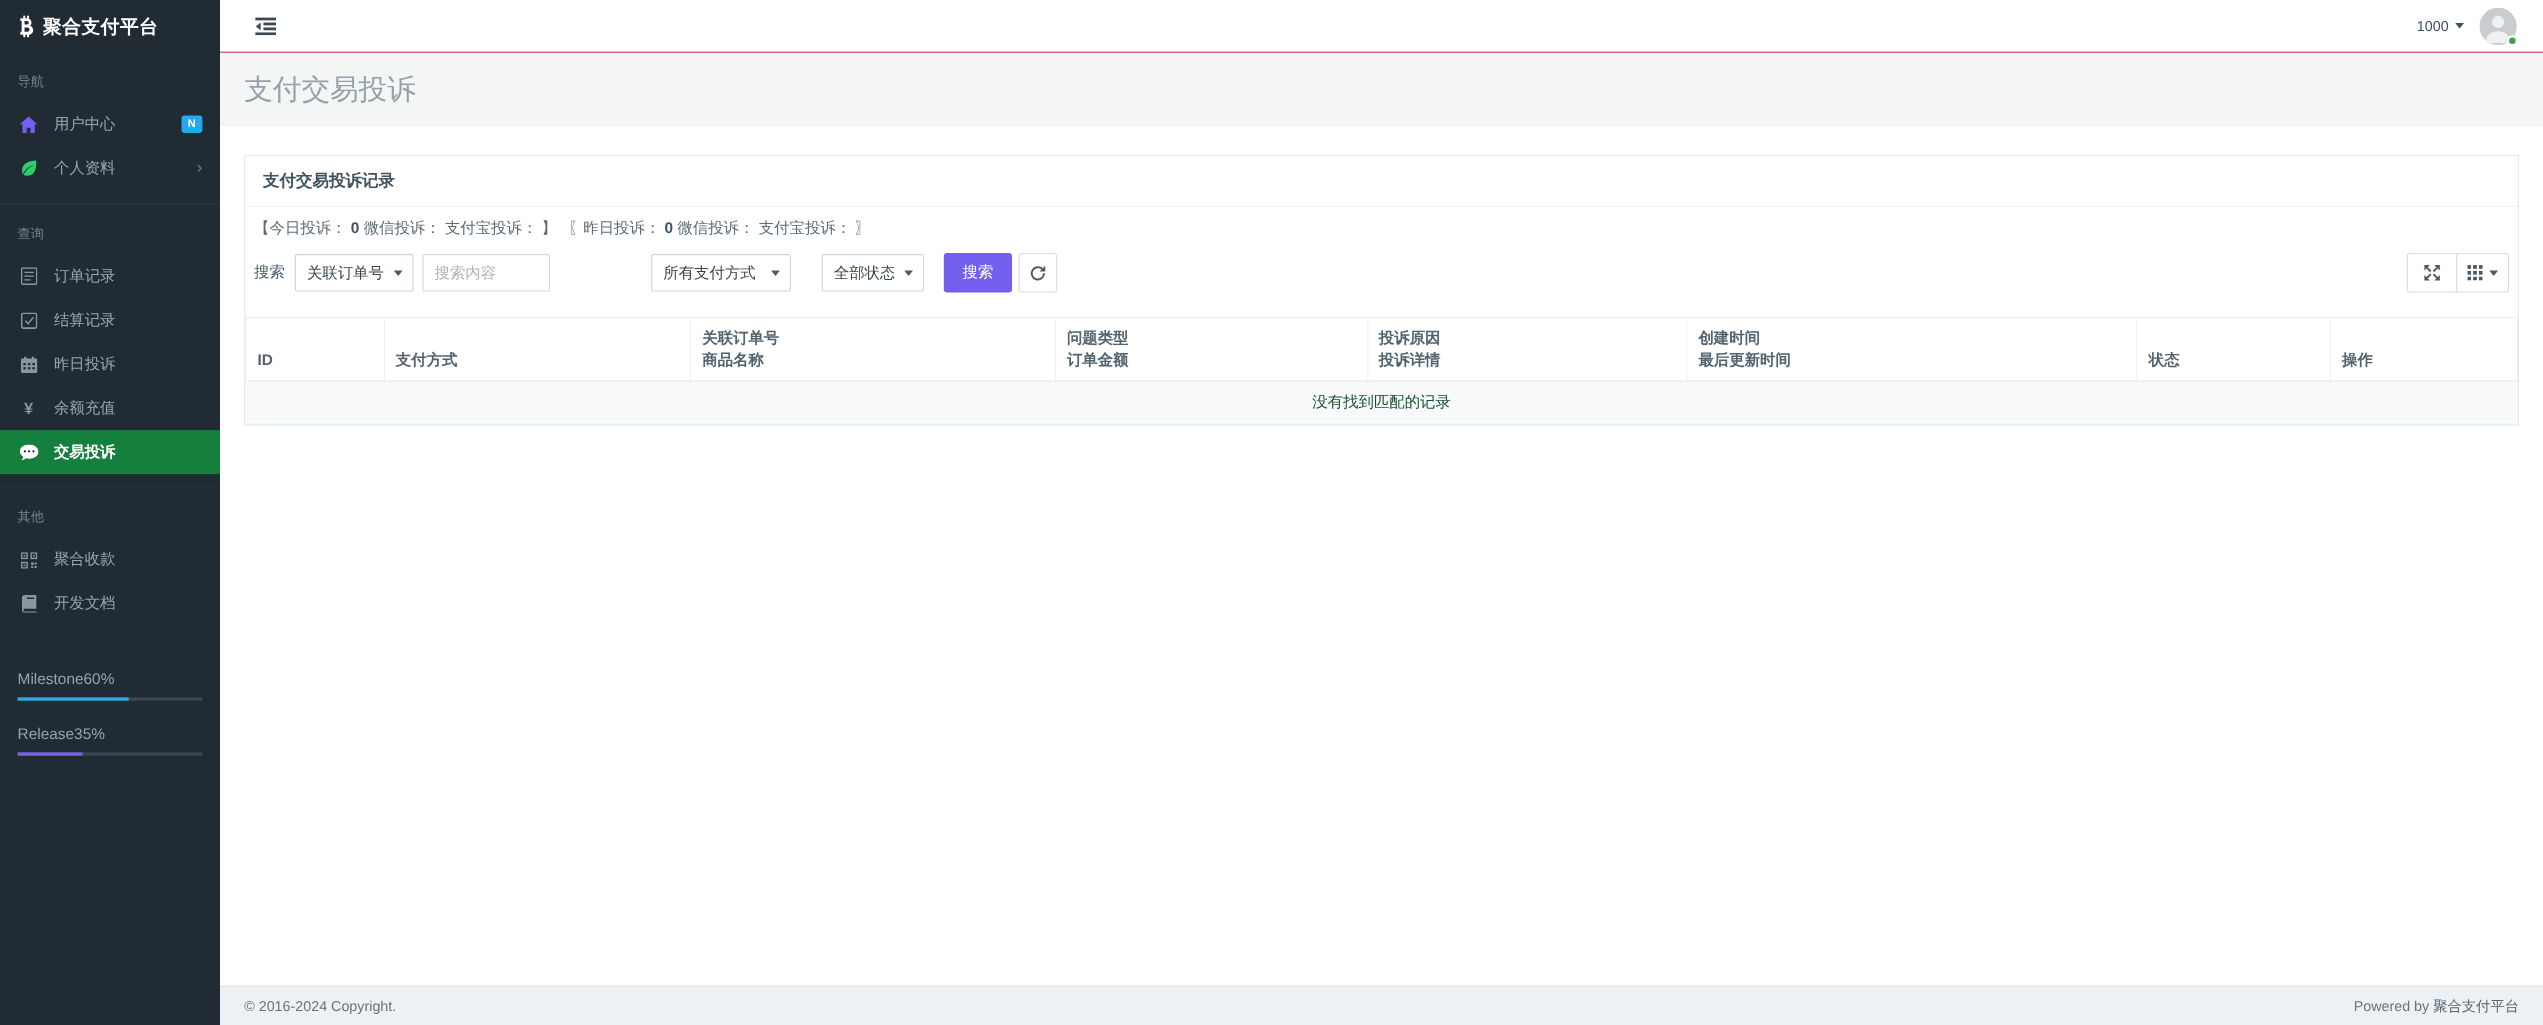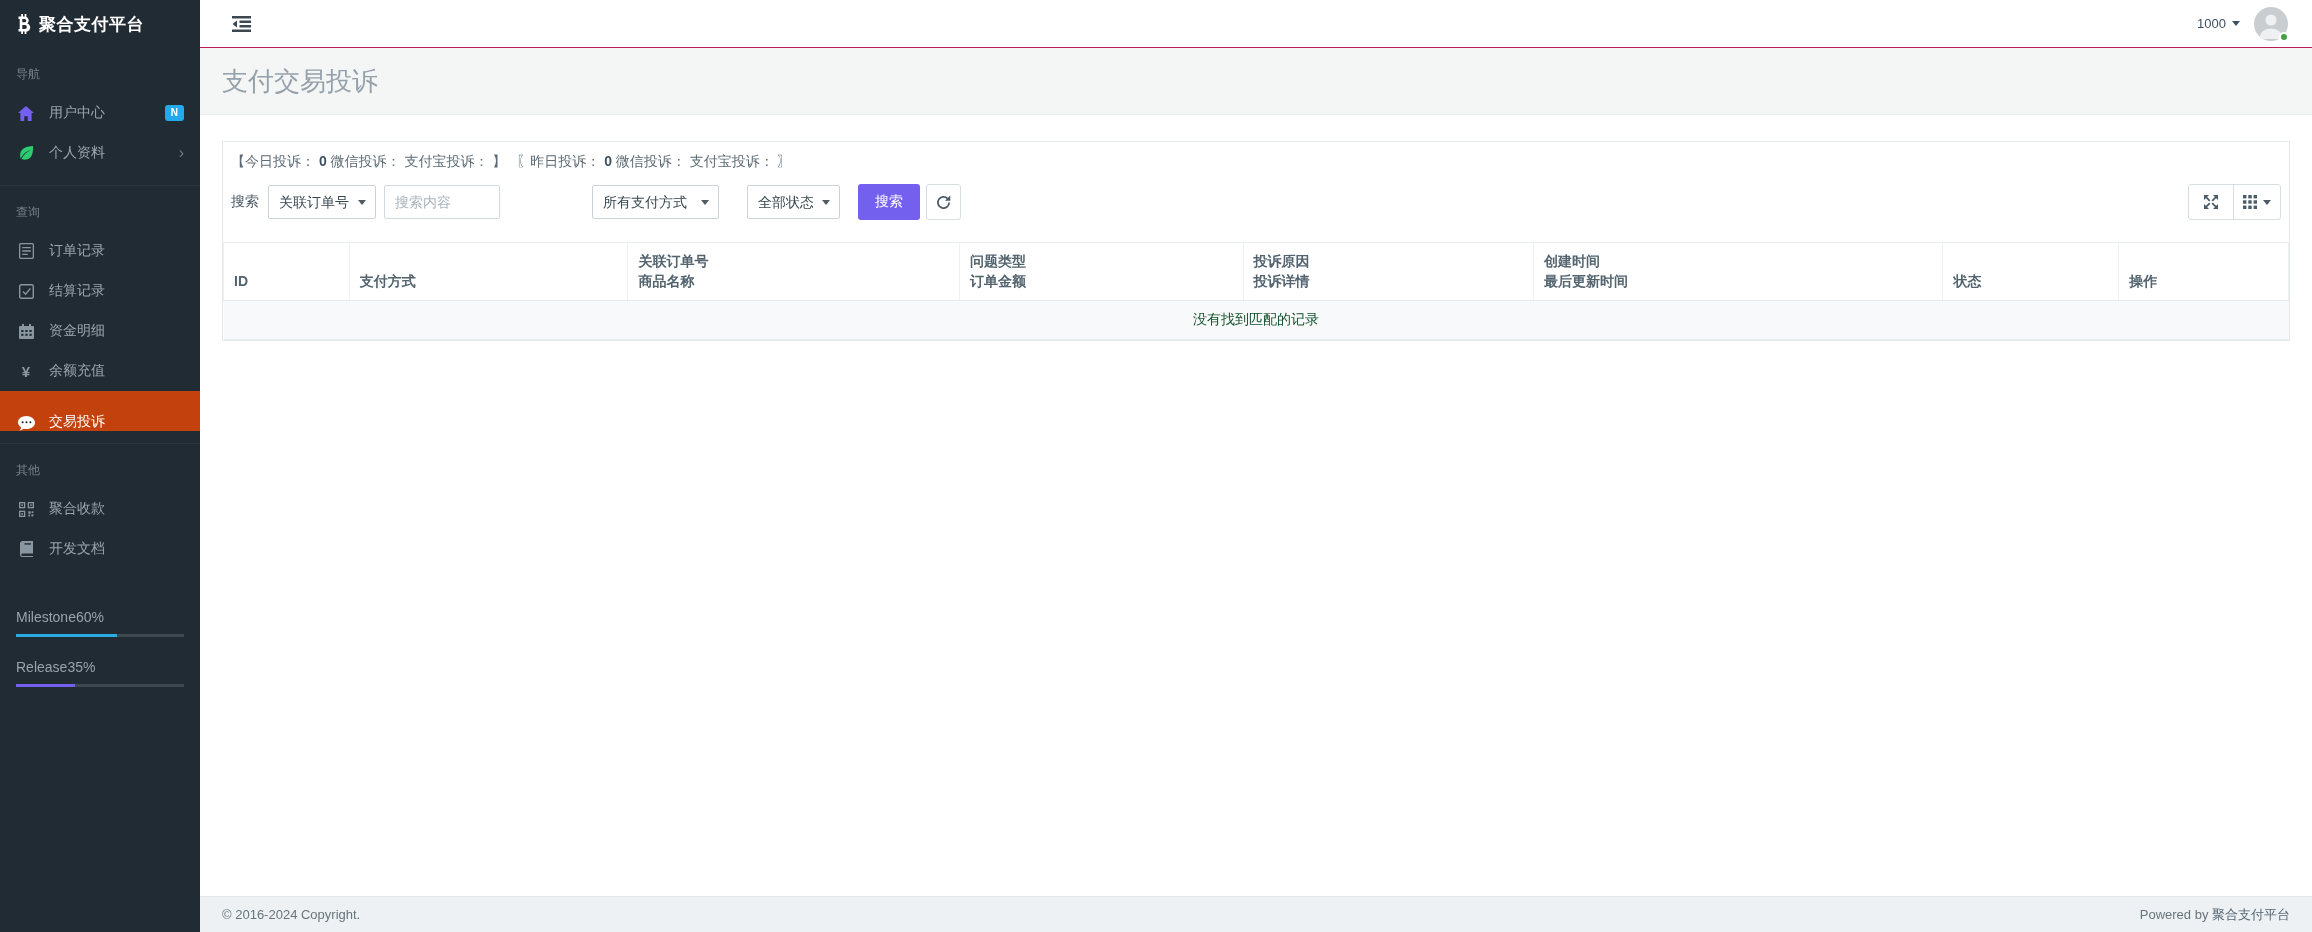--- a/index.html
+++ b/index.html
@@ -11,21 +11,21 @@
   .logo { height:48px; display:flex; align-items:center; padding:0 16px; color:#fff;
           font-size:17px; font-weight:bold; letter-spacing:.5px; cursor:pointer; }
   .logo .logo-glyph { margin-right:8px; display:inline-flex; }
   .nav { flex:0 0 auto; }
   .nav-section { padding-bottom:4px; }
   .nav-section + .nav-section { border-top:1px solid #2b363e; margin-top:8px; }
   .nav-label { padding:18px 16px 10px; font-size:12px; color:#76828a; }
   .nav-item { display:flex; align-items:center; height:40px; padding:0 16px; font-size:14px;
               color:#9aa6ae; cursor:pointer; }
   .nav-item .ico { width:20px; margin-right:13px; display:flex; justify-content:center; align-items:center; }
-  .nav-item.active { background:#c2410c; color:#fff; font-weight:normal;align-items:flex-end; }
+  .nav-item.active { background:#15803d; color:#fff; font-weight:bold; }
   .badge { margin-left:auto; background:#23a9f0; color:#fff; font-size:10px; font-weight:bold;
            padding:3px 6px; border-radius:3px; line-height:1; }
   .chev { margin-left:auto; color:#6f7b84; font-size:16px; line-height:1; }
   .yen-ico { color:#8a96a0; font-weight:bold; font-size:15px; }
   .progress-wrap { margin-top:36px; padding:0 16px; }
   .prog-block { margin-bottom:22px; }
   .prog-row { display:flex; font-size:14px; color:#98a4ac; margin-bottom:9px; }
   .prog-track { height:3px; background:#3c474f; }
   .prog-fill { height:3px; }
 
@@ -177,21 +177,21 @@
               <g fill="#212b33">
                 <rect x="2.2" y="6" width="2.3" height="2"></rect>
                 <rect x="6.3" y="6" width="2.3" height="2"></rect>
                 <rect x="10.4" y="6" width="2.3" height="2"></rect>
                 <rect x="2.2" y="9.8" width="2.3" height="2"></rect>
                 <rect x="6.3" y="9.8" width="2.3" height="2"></rect>
                 <rect x="10.4" y="9.8" width="2.3" height="2"></rect>
               </g>
             </svg>
         </span>
-        <span>资金明细</span>
+        <span>昨日投诉</span>
       </div>
       <div class="nav-item">
         <span class="ico yen-ico">¥</span>
         <span>余额充值</span>
       </div>
       <div class="nav-item active">
         <span class="ico">
           <svg width="17" height="15" viewBox="0 0 17 15">
               <path fill="#ffffff" d="M8.5 0C3.8 0 0 2.8 0 6.3c0 2 1.2 3.7 3.1 4.9-.1 1.1-.6 2.3-1.7 3.3 1.8-.2 3.3-1 4.3-1.8.9.2 1.8.3 2.8.3 4.7 0 8.5-2.8 8.5-6.3S13.2 0 8.5 0z"></path>
               <circle cx="4.6" cy="6.3" r="1" fill="#1a2127"></circle>
@@ -296,20 +296,21 @@
       </span>
     </div>
   </div>
 
   <div class="title-band">
     <h1 class="page-title">支付交易投诉</h1>
   </div>
 
   <div class="content">
     <div class="card">
+      <div class="card-title">支付交易投诉记录</div>
 
       <div class="stats">
         <span class="grp"><span>【今日投诉： </span><b>0</b><span> 微信投诉： 支付宝投诉： 】</span></span>
         <span class="grp"><span>〖昨日投诉： </span><b>0</b><span> 微信投诉： 支付宝投诉： 〗</span></span>
       </div>
 
       <div class="toolbar">
         <span class="search-label">搜索</span>
         <span class="sel-wrap">
           <select class="sel-field">

